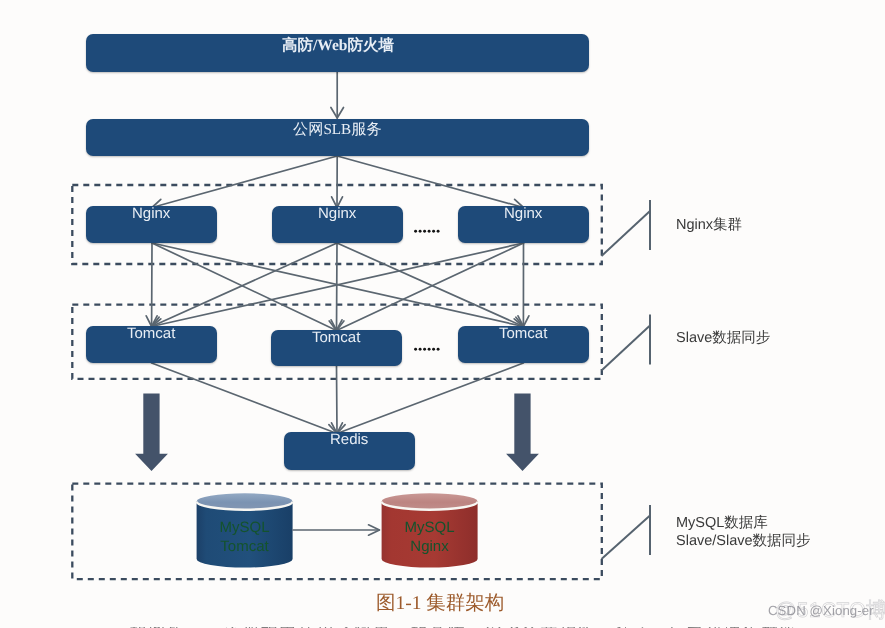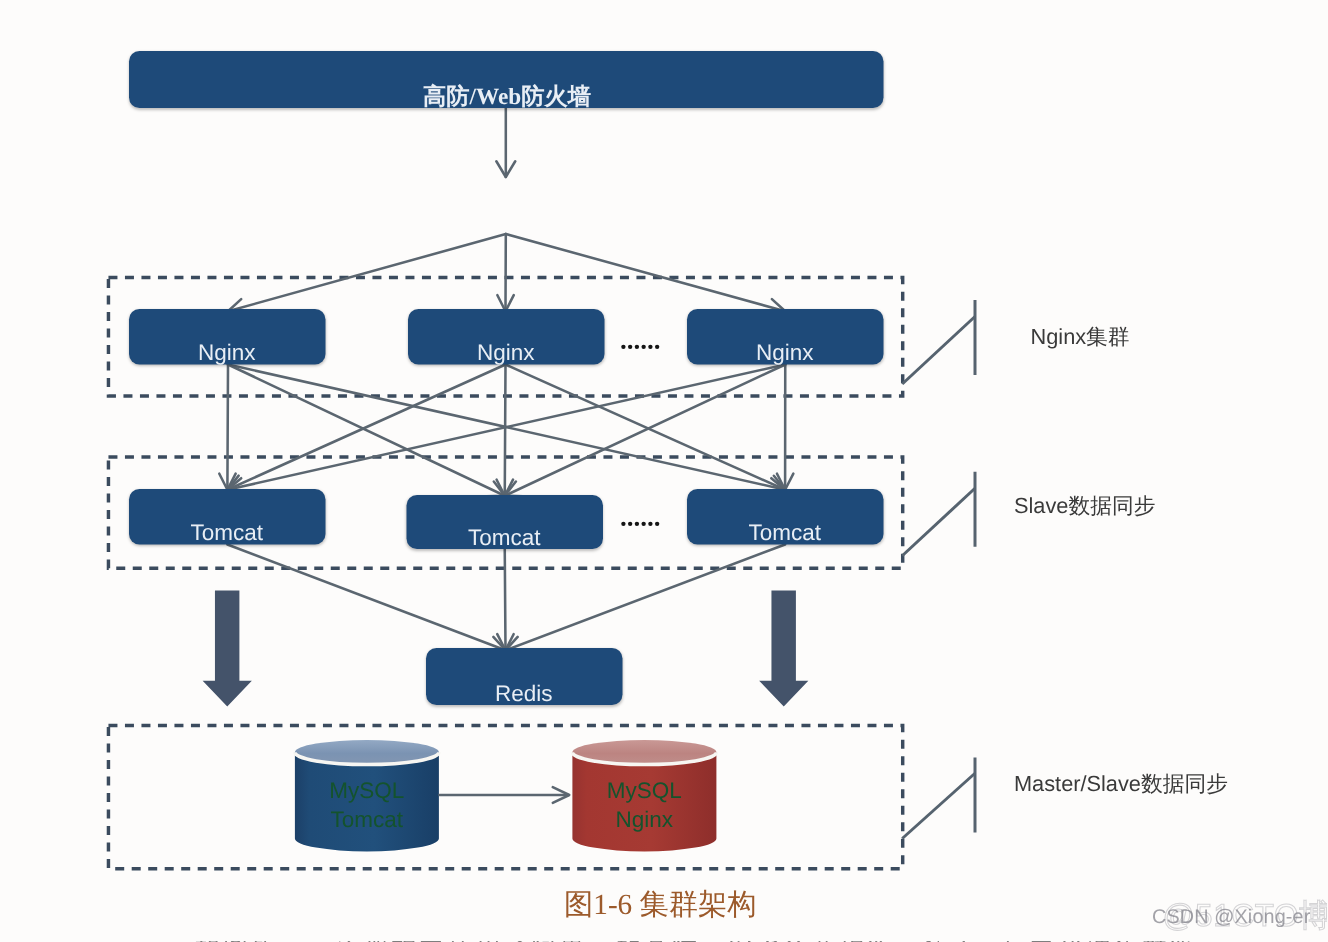--- a/index.html
+++ b/index.html
@@ -15,21 +15,21 @@
   .node span,.cyl-text,.rlabel,#caption,.wm,.pagetext{
     will-change:transform;  
   }
   .layer{position:absolute;left:0;top:0;width:885px;height:628px;}
 
   .node{
     position:absolute;
     background:#1E4A79;
     border-radius:7px;
     color:#E8EEF5;
-    display:flex;align-items:flex-end;justify-content:center;
+    display:flex;align-items:flex-start;justify-content:center;
     box-sizing:border-box;
     box-shadow:0 1px 2px rgba(0,0,0,0.25);
   }
   .node span{line-height:1;}
   .node.serif span{font-family:"Liberation Serif", serif;}
 
   .rlabel{
     position:absolute;
     color:#3a3a3a;
     font-size:14.5px;
@@ -113,20 +113,23 @@
   </svg>
 
   <svg class="layer" id="blockarrows" viewBox="0 0 885 628" xmlns="http://www.w3.org/2000/svg">
     <path d="M143.3,393.6 L159.6,393.6 L159.6,453.8 L167.9,453.8 L151.5,471.0 L135.1,453.8 L143.3,453.8 Z" fill="#44536A"></path>
     <path d="M514.3,393.6 L530.6,393.6 L530.6,453.8 L538.9,453.8 L522.5,471.0 L506.1,453.8 L514.3,453.8 Z" fill="#44536A"></path>
   </svg>
 
   <div class="node serif" style="left:86px;top:34px;width:503px;height:38px;font-size:15.5px;font-weight:bold;padding-top:4px;box-sizing:border-box;">
     <span>高防/Web防火墙</span>
   </div>
+  <div class="node serif" style="left:86px;top:119px;width:503px;height:37px;font-size:15.2px;padding-top:3px;box-sizing:border-box;">
+    <span>公网SLB服务</span>
+  </div>
 
   <div class="node" style="left:86px;top:206px;width:131px;height:37px;font-size:15px;">
     <span>Nginx</span>
   </div>
   <div class="node" style="left:272px;top:206px;width:131px;height:37px;font-size:15px;">
     <span>Nginx</span>
   </div>
   <div class="node" style="left:458px;top:206px;width:131px;height:37px;font-size:15px;">
     <span>Nginx</span>
   </div>
@@ -227,32 +230,33 @@
 
   <div class="cyl-text" style="left:196px;top:517.5px;width:97px;">
     <div>MySQL</div>
     <div>Tomcat</div>
   </div>
   <div class="cyl-text" style="left:381px;top:517.5px;width:97px;">
     <div>MySQL</div>
     <div>Nginx</div>
   </div>
 
-  <div class="rlabel" style="left:676px;top:216px;margin-left:11px;">
+  <div class="rlabel" style="left:676px;top:216px;">
     <span>Nginx集群</span>
   </div>
   <div class="rlabel" style="left:676px;top:329px;">
     <span>Slave数据同步</span>
   </div>
   <div class="rlabel" style="left:676px;top:514px;">
-    <div>Master/Slave数据同步</div>
+    <div>MySQL数据库</div>
+    <div>Slave/Slave数据同步</div>
   </div>
 
   <div id="caption" style="left:376px;top:593px;">
-    <span>图1-6  集群架构</span>
+    <span>图1-1  集群架构</span>
   </div>
 
   <div class="wm" style="left:775px;top:600px;font-size:21px;letter-spacing:0.4px;
               color:transparent;-webkit-text-stroke:0.7px rgba(150,150,158,0.40);">
     <span>@51CTO博客</span>
   </div>
   <div class="wm" style="left:768px;top:604px;font-size:13.2px;letter-spacing:0.1px;
               color:rgba(128,128,136,0.72);">
     <span>CSDN @Xiong-er</span>
   </div>

